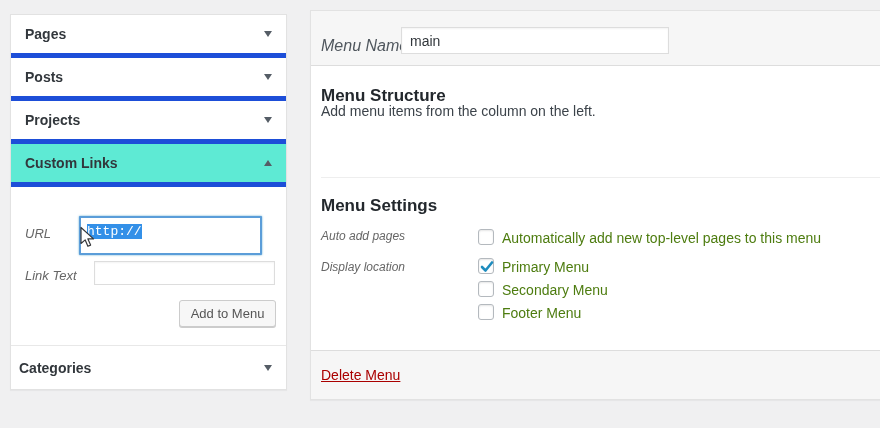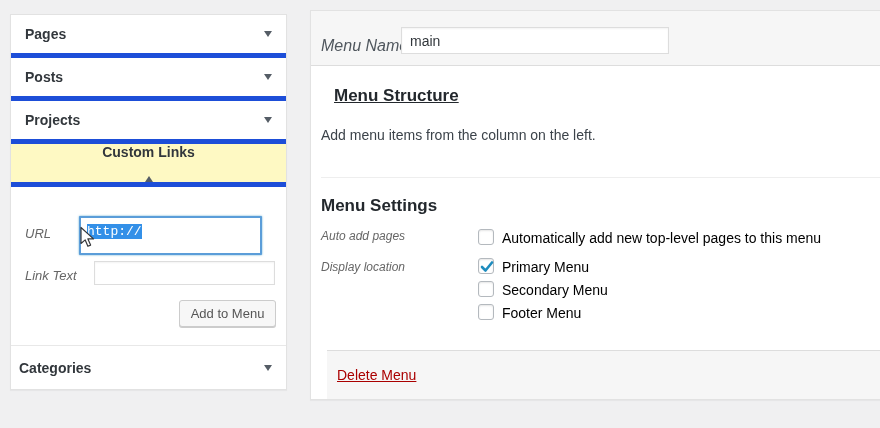--- a/index.html
+++ b/index.html
@@ -13,21 +13,21 @@
     position: absolute; background: #fff;
     border: 1px solid #e2e2e2; box-shadow: 0 1px 1px rgba(0,0,0,.04);
   }
   
   .sidebar { left: 10px; top: 14px; width: 277px; height: 376px; }
   .acc-header {
     height: 43px; display: flex; align-items: center; justify-content: space-between;
     padding: 0 14px; border-bottom: 5px solid #1d4ed8; cursor: pointer;
   }
   .acc-header .acc-label { font-size: 14px; font-weight: 600; color: #32373c; }
-  .acc-header.open { background: #fef9c3; flex-direction: column; }
+  .acc-header.open { background: #5eead4; }
   .acc-header.last { border-bottom: none; padding-left: 8px; }
   .arrow-down, .arrow-up { width: 0; height: 0; display: inline-block; }
   .arrow-down { border-left: 4.5px solid transparent; border-right: 4.5px solid transparent; border-top: 6px solid #555d66; }
   .arrow-up   { border-left: 4.5px solid transparent; border-right: 4.5px solid transparent; border-bottom: 6px solid #555d66; }
   .acc-body { position: relative; height: 159px; border-bottom: 1px solid #e8e8e8; background: #fff; }
   .form-label { position: absolute; font-size: 13px; font-style: italic; color: #666; }
   .fake-input {
     position: absolute; left: 68px; top: 29px; width: 183px; height: 39px;
     background: #fff; border: 2px solid #5b9dd9; border-radius: 1px;
     box-shadow: 0 0 2px rgba(30,140,190,.8);
@@ -48,35 +48,35 @@
   }
   
   .main { left: 310px; top: 10px; width: 572px; height: 390px; }
   .main-header {
     position: absolute; left: 0; top: 0; right: 0; height: 55px;
     background: #f6f6f6; border-bottom: 1px solid #ddd;
   }
   .menu-name-label { position: absolute; left: 10px; top: 26px; font-size: 16px; font-style: italic; color: #50575e; }
   .menu-name-input { position: absolute; left: 90px; top: 16px; width: 268px; height: 27px; padding: 8px 8px; font-size: 14px; }
   .section-heading { position: absolute; font-size: 17px; font-weight: 600; color: #23282d; line-height: 20px; }
-  .structure-heading { left: 23px; top: 75px; text-decoration: underline; }
-  .structure-desc { position: absolute; left: 10px; top: 116px; font-size: 14px; color: #3c434a; line-height: 16px; }
+  .structure-heading { left: 10px; top: 75px; }
+  .structure-desc { position: absolute; left: 10px; top: 92px; font-size: 14px; color: #3c434a; line-height: 16px; }
   .settings-divider { position: absolute; left: 10px; top: 166px; width: calc(100% - 10px); border-top: 1px solid #eee; }
   .settings-heading { left: 10px; top: 185px; }
   .setting-label { position: absolute; left: 10px; font-size: 12px; font-style: italic; color: #666; }
   .checkbox {
     position: absolute; width: 16px; height: 16px; background: #fff;
     border: 1px solid #b4b9be; border-radius: 3px;
     box-shadow: inset 0 1px 2px rgba(0,0,0,.1); cursor: pointer;
   }
   .checkbox svg { display: none; position: absolute; left: 0px; top: 0px; }
   .checkbox.checked svg { display: block; }
-  .checkbox-label { position: absolute; font-size: 14px; color: #000000; line-height: 17px; cursor: pointer; }
+  .checkbox-label { position: absolute; font-size: 14px; color: #4d7c0f; line-height: 17px; cursor: pointer; }
   .main-footer {
-    position: absolute; left: 16px; bottom: 0; right: 0; height: 49px;
+    position: absolute; left: 0; bottom: 0; right: 0; height: 49px;
     background: #f6f6f6; border-top: 1px solid #ddd;
   }
   .delete-link {
     position: absolute; left: 10px; top: 16px; font-size: 14px;
     color: #a00; text-decoration: underline; cursor: pointer;
   }
   .mouse-cursor { position: absolute; left: 79px; top: 226px; width: 17px; height: 23px; pointer-events: none; z-index: 10; }
 </style>
 </head>
 <body>

